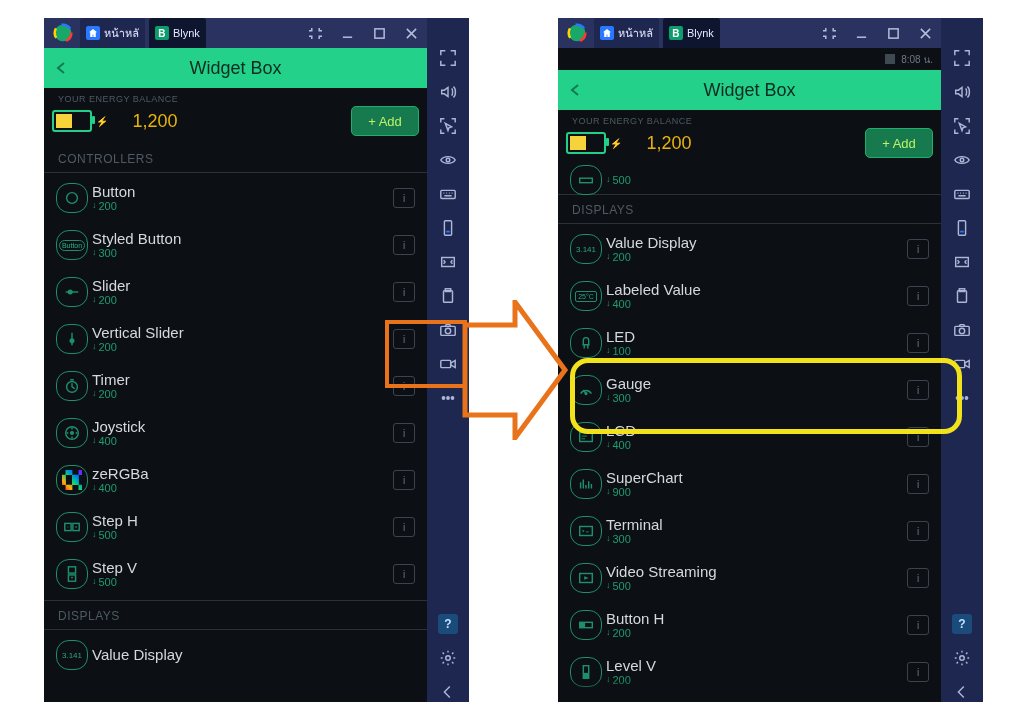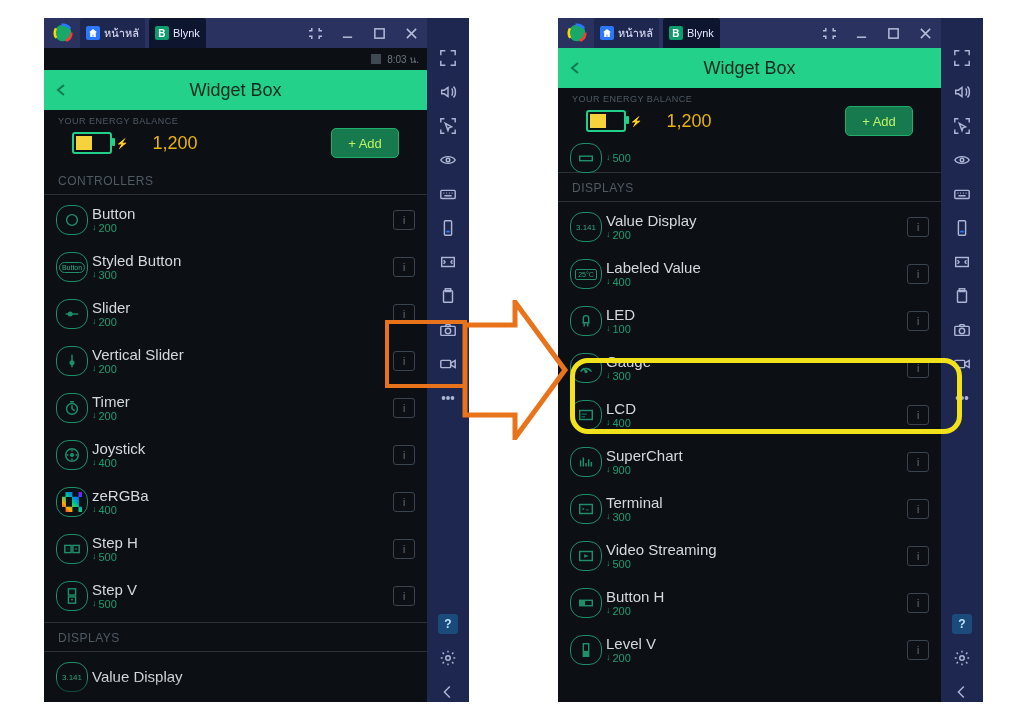--- a/index.html
+++ b/index.html
@@ -67,21 +67,21 @@
     background:#0c1015;
     overflow:hidden;
   }
   .statusbar{height:22px;background:#0c1015;display:flex;align-items:center;justify-content:flex-end;padding:0 8px}
   .statusbar .clock{color:#6c7782;font-size:10px}
   .statusbar .dot{width:10px;height:10px;background:#3f4952;margin-right:6px}
   .hdr{height:40px;background:#23d18b;display:flex;align-items:center;justify-content:center;position:relative}
   .hdr .title{color:#0b2c1f;font-size:18px}
   .hdr .back{position:absolute;left:10px;top:0;bottom:0;display:flex;align-items:center}
   .hdr .back svg{width:14px;height:14px;stroke:#0f7a52;fill:none;stroke-width:2}
-  .energy-row{height:58px;display:flex;align-items:center;padding:0 28px;color:#6c7782;position:relative}
+  .energy-row{height:58px;display:flex;align-items:center;padding:0 8px;color:#6c7782;position:relative}
   .energy-label{position:absolute;top:6px;left:14px;font-size:9px;letter-spacing:0.5px;color:#4f5a63}
   .battery{width:36px;height:18px;border:2px solid #22d089;border-radius:3px;position:relative;margin-top:8px}
   .battery:after{content:"";position:absolute;right:-5px;top:4px;width:3px;height:8px;background:#22d089;border-radius:1px}
   .battery .fill{position:absolute;left:2px;top:2px;bottom:2px;width:45%;background:#f6d23b}
   .energy-value{color:#eab308;font-size:18px;margin-left:24px;margin-top:8px}
   .bolt{color:#e2a933;font-size:10px;margin-left:4px;margin-top:8px}
   .add-btn{margin-left:auto;margin-top:8px;background:#177a4f;border:1px solid #1fae6b;color:#bef264;font-size:13px;border-radius:5px;width:66px;height:28px;display:flex;align-items:center;justify-content:center}
   .section-label{font-size:12px;letter-spacing:0.5px;color:#4f5a63;padding:6px 14px 4px}
   .divider{height:1px;background:#2a3138;margin:2px 0}
 
@@ -227,24 +227,20 @@
           </svg>
         </span>
       <span class="sideico">
           <svg viewBox="0 0 20 20">
             <path d="M12 4l-6 6 6 6"></path>
           </svg>
         </span>
     </div>
 
     <div class="phone">
-      <div class="statusbar">
-        <span class="dot"></span>
-        <span class="clock">8:03 น.</span>
-      </div>
       <div class="hdr">
         <span class="back">
             <svg viewBox="0 0 14 14">
               <path d="M10 2L4 7l6 5"></path>
             </svg>
           </span>
         <span class="title">Widget Box</span>
       </div>
       <div class="energy-row">
         <span class="energy-label">YOUR ENERGY BALANCE</span>
@@ -502,20 +498,24 @@
           </svg>
         </span>
       <span class="sideico">
           <svg viewBox="0 0 20 20">
             <path d="M12 4l-6 6 6 6"></path>
           </svg>
         </span>
     </div>
 
     <div class="phone">
+      <div class="statusbar">
+        <span class="dot"></span>
+        <span class="clock">8:08 น.</span>
+      </div>
       <div class="hdr">
         <span class="back">
             <svg viewBox="0 0 14 14">
               <path d="M10 2L4 7l6 5"></path>
             </svg>
           </span>
         <span class="title">Widget Box</span>
       </div>
       <div class="energy-row">
         <span class="energy-label">YOUR ENERGY BALANCE</span>

